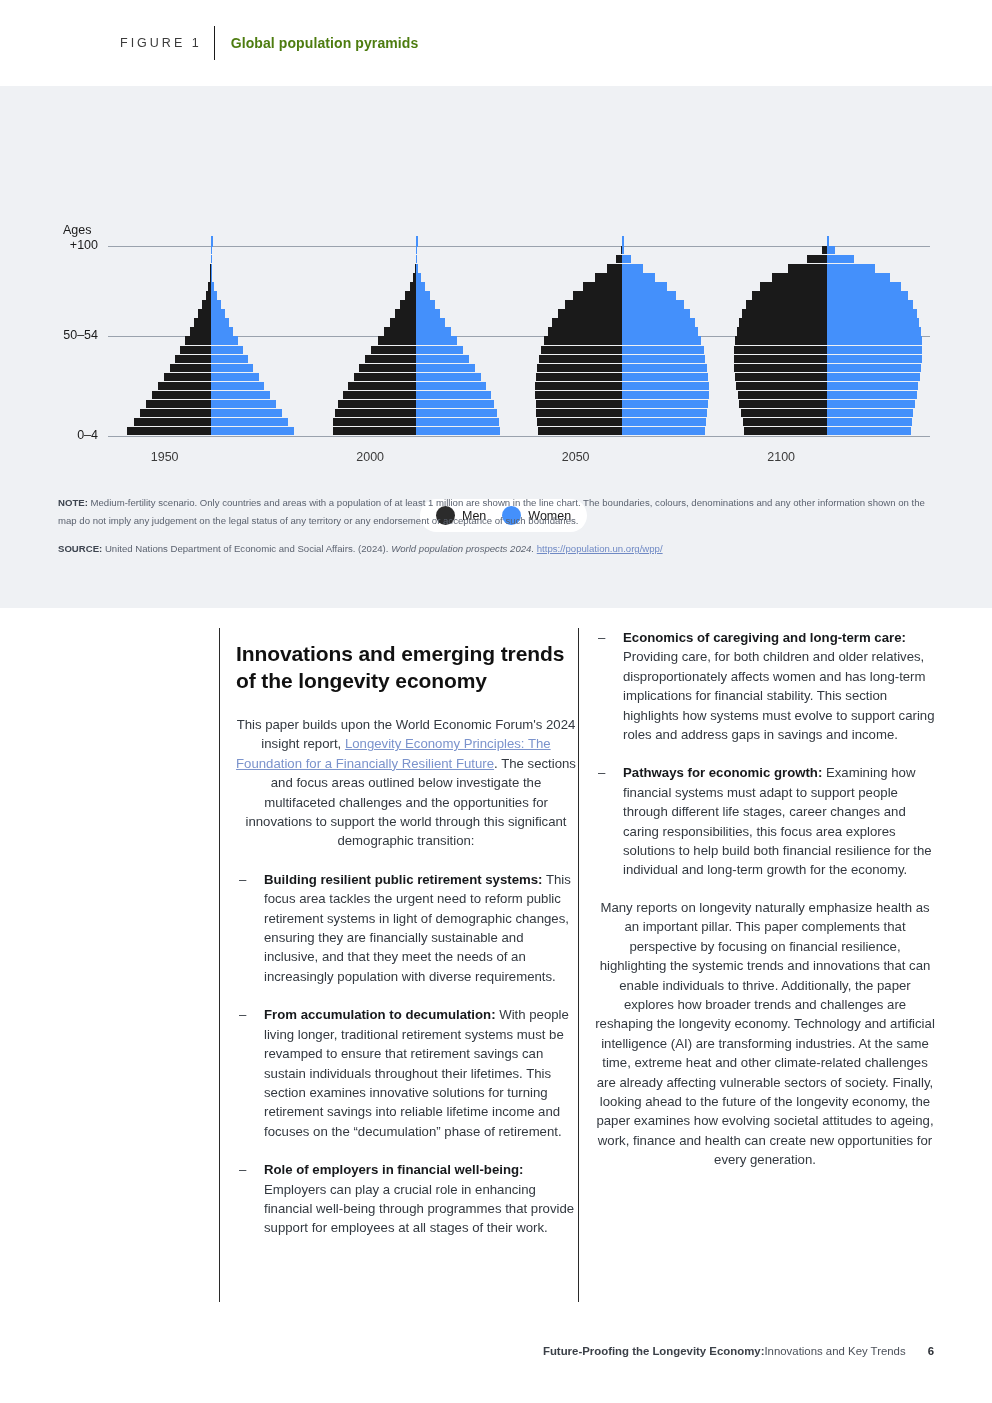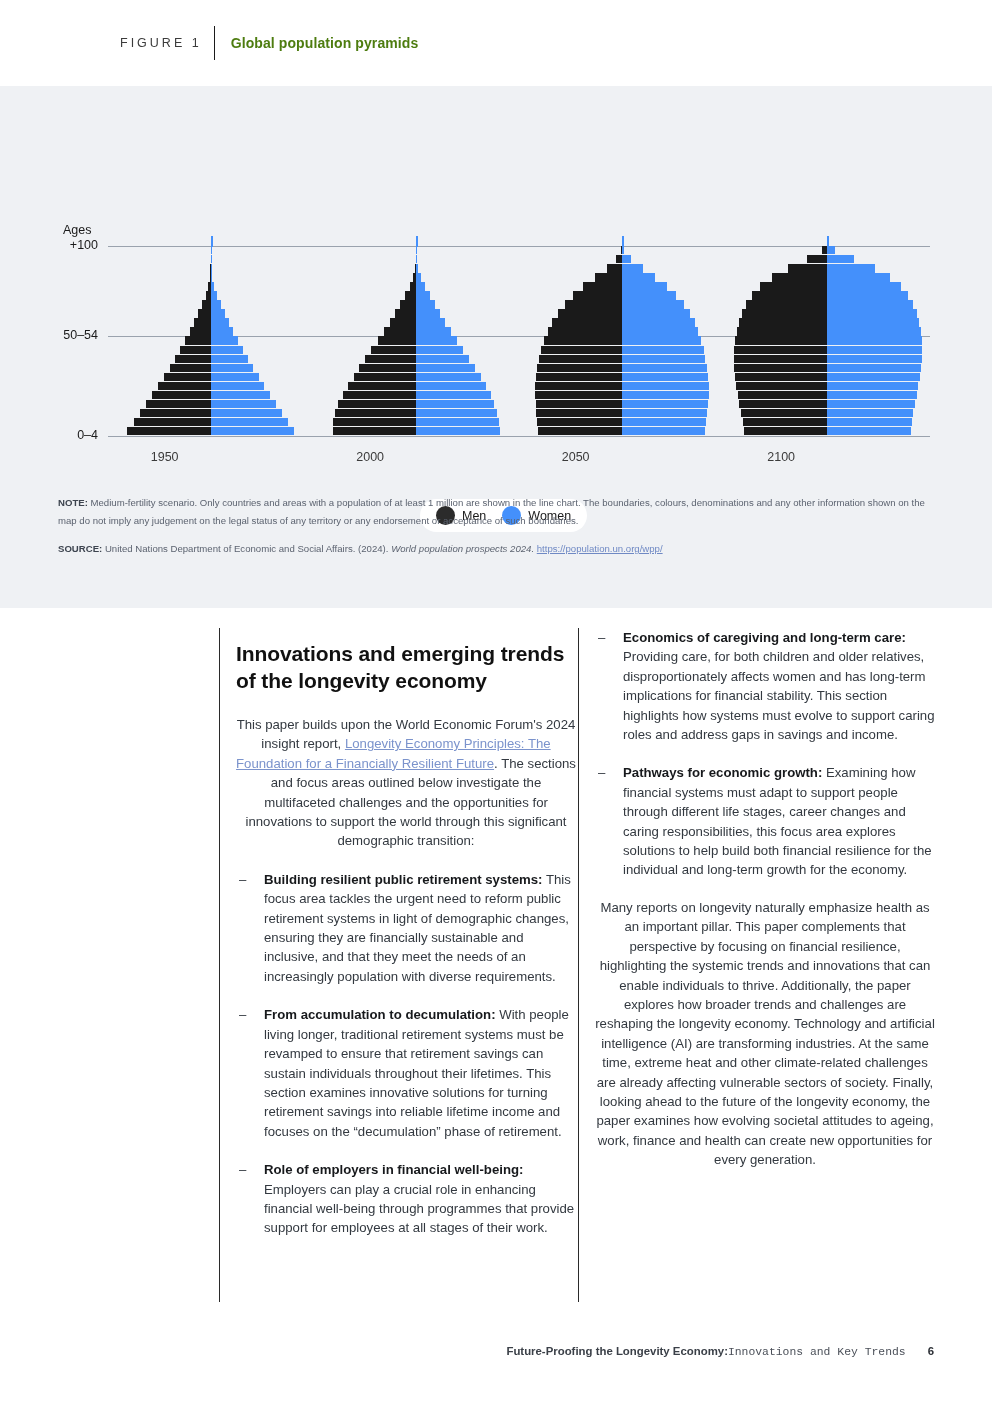--- a/index.html
+++ b/index.html
@@ -130,21 +130,21 @@
   .col.right ul.bullets li:first-child { margin-top: 0; }
 
   
   .footer {
     position: absolute; left: 0; top: 1345px; width: 992px;
     font-size: 11.4px; color: #4b5059;
     display: flex; justify-content: flex-end; align-items: baseline;
     padding-right: 58px;
   }
   .footer .ftitle { font-weight: 700; color: #3b4048; margin-left: 8px; }
-  .footer .fsub { font-weight: 400; color: #4b5059; font-family: Liberation Mono, monospace; }
+  .footer .fsub { font-weight: 400; color: #4b5059; }
   .footer .fpage { font-weight: 700; color: #2a2e34; margin-left: 22px; }
 </style>
 </head>
 <body>
 
 <div class="fig-header">
   <span class="fig-label">FIGURE 1</span>
   <span class="fig-divider"></span>
   <span class="fig-title">Global population pyramids</span>
 </div>

